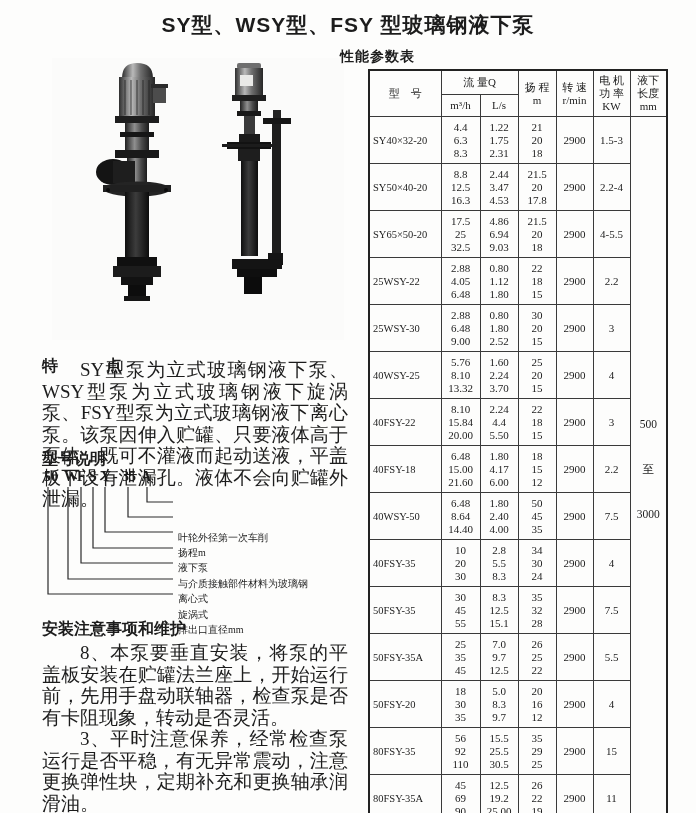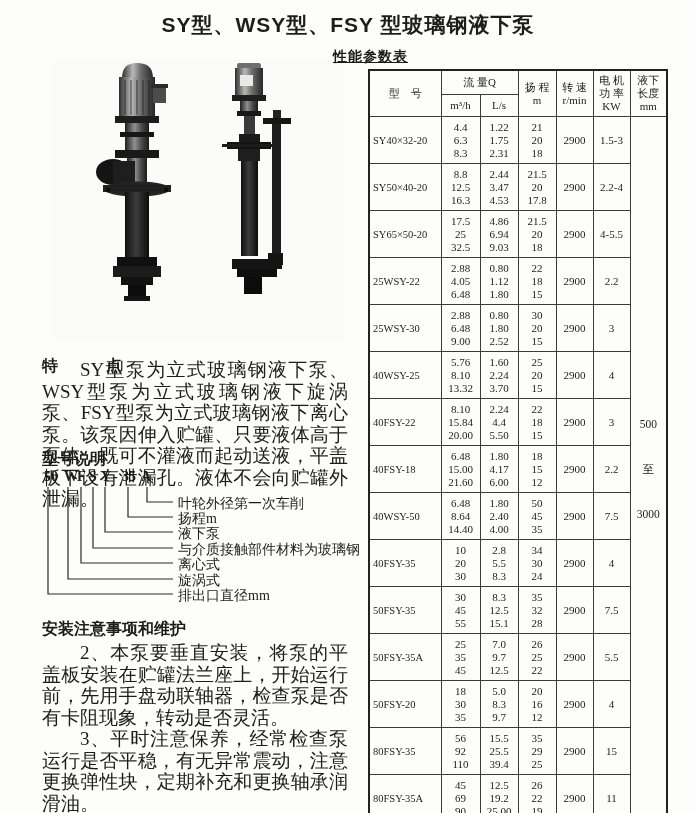--- a/index.html
+++ b/index.html
@@ -14,23 +14,23 @@
   .doc-title{
     position:absolute;left:0;top:11px;width:100%;
     text-align:center;
     font-family:"Liberation Sans","DejaVu Sans",sans-serif;
     font-weight:bold;font-size:21px;letter-spacing:1px;
   }
   
   .figure{position:absolute;left:52px;top:58px;width:292px;height:282px;}
   
   .tbl-caption{
-    position:absolute;left:333px;top:48px;
+    position:absolute;left:340px;top:48px;
     font-family:"Liberation Sans","DejaVu Sans",sans-serif;
-    font-weight:bold;font-size:14px;letter-spacing:1px;text-decoration:underline;
+    font-weight:bold;font-size:14px;letter-spacing:1px;
   }
   table.perf{
     position:absolute;left:368px;top:69px;
     border-collapse:collapse;
     border:2px solid #222;
     table-layout:fixed;width:298px;
     font-size:11px;line-height:13px;
   }
   table.perf th,table.perf td{
     border:1px solid #3a3a3a;
@@ -64,21 +64,21 @@
   
   .diagram{position:absolute;left:42px;top:469px;width:320px;height:140px;}
   .diagram .code-part{
     position:absolute;top:0;
     font-size:14px;font-weight:bold;
     font-family:"Liberation Serif","DejaVu Serif",serif;
   }
   .diagram svg.lines{position:absolute;left:0;top:0;}
   .diagram .dia-label{
     position:absolute;left:136px;
-    font-size:14px;white-space:nowrap;
+    font-size:10px;white-space:nowrap;margin-top:36px;
   }
 </style>
 </head>
 <body>
 
 <div class="page">
 
   <div class="doc-title">SY型、WSY型、FSY 型玻璃钢液下泵</div>
 
   <div class="figure">
@@ -380,21 +380,21 @@
           <td>2900</td>
           <td>4</td>
         </tr>
         <tr>
           <td class="model">80FSY-35</td>
           <td>56
 92
 110</td>
           <td>15.5
 25.5
-39.4</td>
+30.5</td>
           <td>35
 29
 25</td>
           <td>2900</td>
           <td>15</td>
         </tr>
         <tr>
           <td class="model">80FSY-35A</td>
           <td>45
 69
@@ -441,17 +441,17 @@
     <div class="dia-label" style="top:41px">扬程m</div>
     <div class="dia-label" style="top:56px">液下泵</div>
     <div class="dia-label" style="top:72px">与介质接触部件材料为玻璃钢</div>
     <div class="dia-label" style="top:87px">离心式</div>
     <div class="dia-label" style="top:103px">旋涡式</div>
     <div class="dia-label" style="top:118px">排出口直径mm</div>
   </div>
 
   <h3 class="sec-heading" id="install-heading">安装注意事项和维护</h3>
   <div class="body-text" id="install-body">
-    <p>2、本泵要垂直安装，将泵的平盖板安装在贮罐法兰座上，开始运行前，先用手盘动联轴器，检查泵是否有卡阻现象，转动是否灵活。</p>
+    <p>8、本泵要垂直安装，将泵的平盖板安装在贮罐法兰座上，开始运行前，先用手盘动联轴器，检查泵是否有卡阻现象，转动是否灵活。</p>
     <p>3、平时注意保养，经常检查泵运行是否平稳，有无异常震动，注意更换弹性块，定期补充和更换轴承润滑油。</p>
   </div>
 
 </div>
 
 </body></html>

